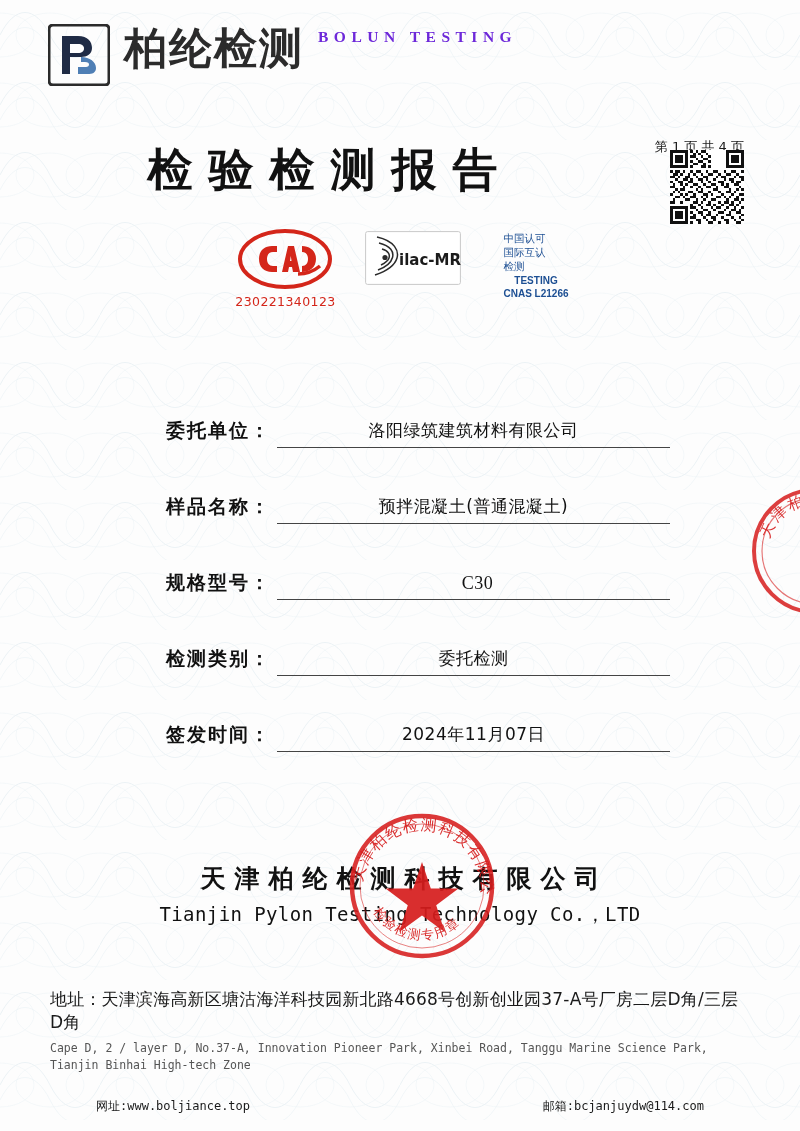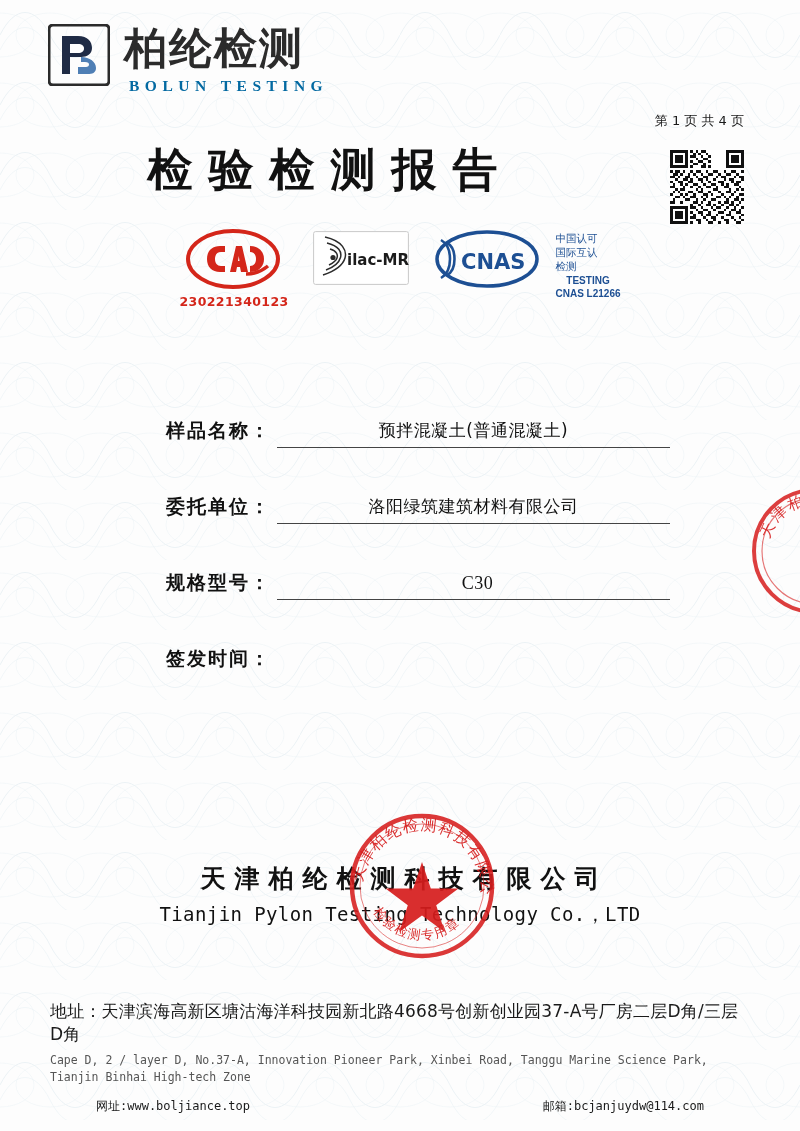--- a/index.html
+++ b/index.html
@@ -38,46 +38,46 @@
     align-items: flex-start;
     gap: 14px;
   }
   .logo-mark {
     width: 62px;
     height: 62px;
     position: relative;
   }
   .brand-block {
     display: flex;
-    flex-direction: column;
+    flex-direction: row;
     justify-content: center;
   }
   .brand-cn {
     font-family: "DejaVu Sans", sans-serif;
     font-size: 43px;
     font-weight: bold;
     color: #2b2b2b;
     letter-spacing: 2px;
     line-height: 1.15;
   }
   .brand-en {
     font-family: "Liberation Serif", serif;
     font-size: 15.5px;
     letter-spacing: 5.5px;
-    color: #0369a1;
+    color: #6d28d9;
     margin-top: 4px;
-    margin-left: 5px;
+    margin-left: 14px;
     font-weight: bold;
     text-align: center;
   }
 
   
   .page-counter {
     position: absolute;
-    top: 112px;
+    top: 138px;
     right: 56px;
     font-family: "DejaVu Sans", sans-serif;
     font-size: 13px;
     color: #1a1a1a;
     white-space: nowrap;
   }
   .qr {
     position: absolute;
     top: 150px;
     right: 56px;
@@ -119,21 +119,21 @@
   .ma-circle {
     width: 98px;
     height: 62px;
     margin: 0 auto;
     position: relative;
   }
   .ma-code {
     margin-top: 4px;
     font-family: "DejaVu Sans", sans-serif;
     font-size: 12.5px;
-    font-weight: bold;
+    font-weight: normal;
     color: #d4261a;
     letter-spacing: 0.4px;
   }
   .mark-ilac {
     width: 96px;
     height: 54px;
     margin-top: 3px;
   }
   .mark-cnas {
     width: 104px;
@@ -254,21 +254,21 @@
     color: #1a1a1a;
     letter-spacing: 0.2px;
     margin-bottom: 6px;
   }
   .footer-addr-en {
     padding: 0 50px;
     font-family: "DejaVu Sans Mono", monospace;
     font-size: 11.5px;
     color: #555;
     line-height: 1.5;
-    margin-bottom: 12px;
+    margin-bottom: 24px;
   }
   .footer-contact {
     display: flex;
     justify-content: space-between;
     padding: 0 96px;
     font-family: "DejaVu Sans Mono", monospace;
     font-size: 12px;
     color: #1a1a1a;
     gap: 17px;
   }
@@ -541,67 +541,66 @@
           <path d="M14 12 C26 15 29 21 27.5 26.5 C26 32 21 36 13 39"></path>
           <path d="M17 18 C24 20 25 24 24 27 C23 30 20 32 16 34"></path>
         </g>
         <circle cx="20" cy="26.5" r="2.6" fill="#2b2b2b"></circle>
         <text x="34" y="34" font-family="DejaVu Sans, sans-serif" font-size="15" font-weight="bold" fill="#1b1b1b">ilac-MRA</text>
         <text x="34" y="34" font-family="DejaVu Sans, sans-serif" font-size="15" font-weight="bold" fill="#1b1b1b" opacity="0"></text>
       </svg>
     </div>
 
     <div style="display:flex; align-items:flex-start;">
-      <div class="mark-cnas">
-        <svg viewBox="0 0 104 58" width="104" height="58">
-          <ellipse cx="52" cy="29" rx="50" ry="27" fill="none" stroke="#1d4f93" stroke-width="3.5"></ellipse>
-          <g fill="none" stroke="#1d4f93" stroke-width="2.6">
-            <path d="M12 13 C22 18 22 40 12 45"></path>
-            <path d="M6 10 C18 17 18 41 6 48"></path>
-          </g>
-          <text x="26" y="39" font-family="DejaVu Sans, sans-serif" font-size="21" font-weight="bold" fill="#1d4f93">CNAS</text>
-        </svg>
-      </div>
       <div class="cnas-text">
         <div>中国认可</div>
         <div>国际互认</div>
         <div>检测</div>
         <div class="en">TESTING</div>
         <div class="en">CNAS L21266</div>
       </div>
     </div>
 
   </div>
 
   <div class="fields">
 
     <div class="field-row">
+      <div class="field-label">委托单位：</div>
+      <div class="field-value-wrap">
+        <span class="field-value">洛阳绿筑建筑材料有限公司</span>
+      </div>
+    </div>
+
+    <div class="field-row">
       <div class="field-label">样品名称：</div>
       <div class="field-value-wrap">
         <span class="field-value">预拌混凝土(普通混凝土)</span>
-      </div>
-    </div>
-
-    <div class="field-row">
-      <div class="field-label">委托单位：</div>
-      <div class="field-value-wrap">
-        <span class="field-value">洛阳绿筑建筑材料有限公司</span>
       </div>
     </div>
 
     <div class="field-row">
       <div class="field-label">规格型号：</div>
       <div class="field-value-wrap">
         <span class="field-value latin">C30</span>
       </div>
     </div>
 
+    <div class="field-row">
+      <div class="field-label">检测类别：</div>
+      <div class="field-value-wrap">
+        <span class="field-value">委托检测</span>
+      </div>
+    </div>
 
     <div class="field-row">
       <div class="field-label">签发时间：</div>
+      <div class="field-value-wrap">
+        <span class="field-value">2024年11月07日</span>
+      </div>
     </div>
 
   </div>
 
   <div class="stamp-side">
     <svg viewBox="0 0 130 130" width="130" height="130">
       <circle cx="65" cy="65" r="61" fill="none" stroke="#d61c1c" stroke-width="4" opacity="0.85"></circle>
       <circle cx="65" cy="65" r="53" fill="none" stroke="#d61c1c" stroke-width="1.2" opacity="0.6"></circle>
       <path id="sideArc" d="M 18 65 A 47 47 0 0 1 112 65" fill="none"></path>
       <text font-family="DejaVu Sans, sans-serif" font-size="15" fill="#d61c1c" opacity="0.9" letter-spacing="3">

